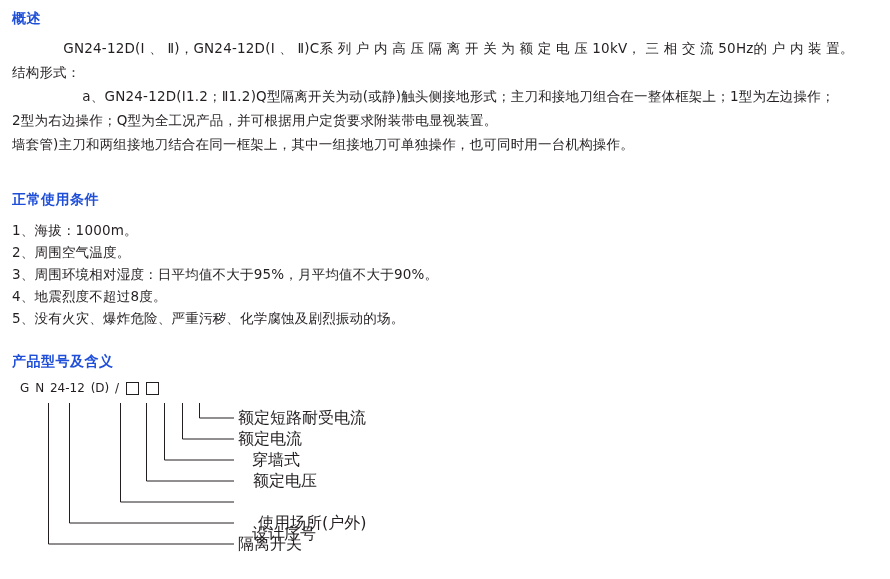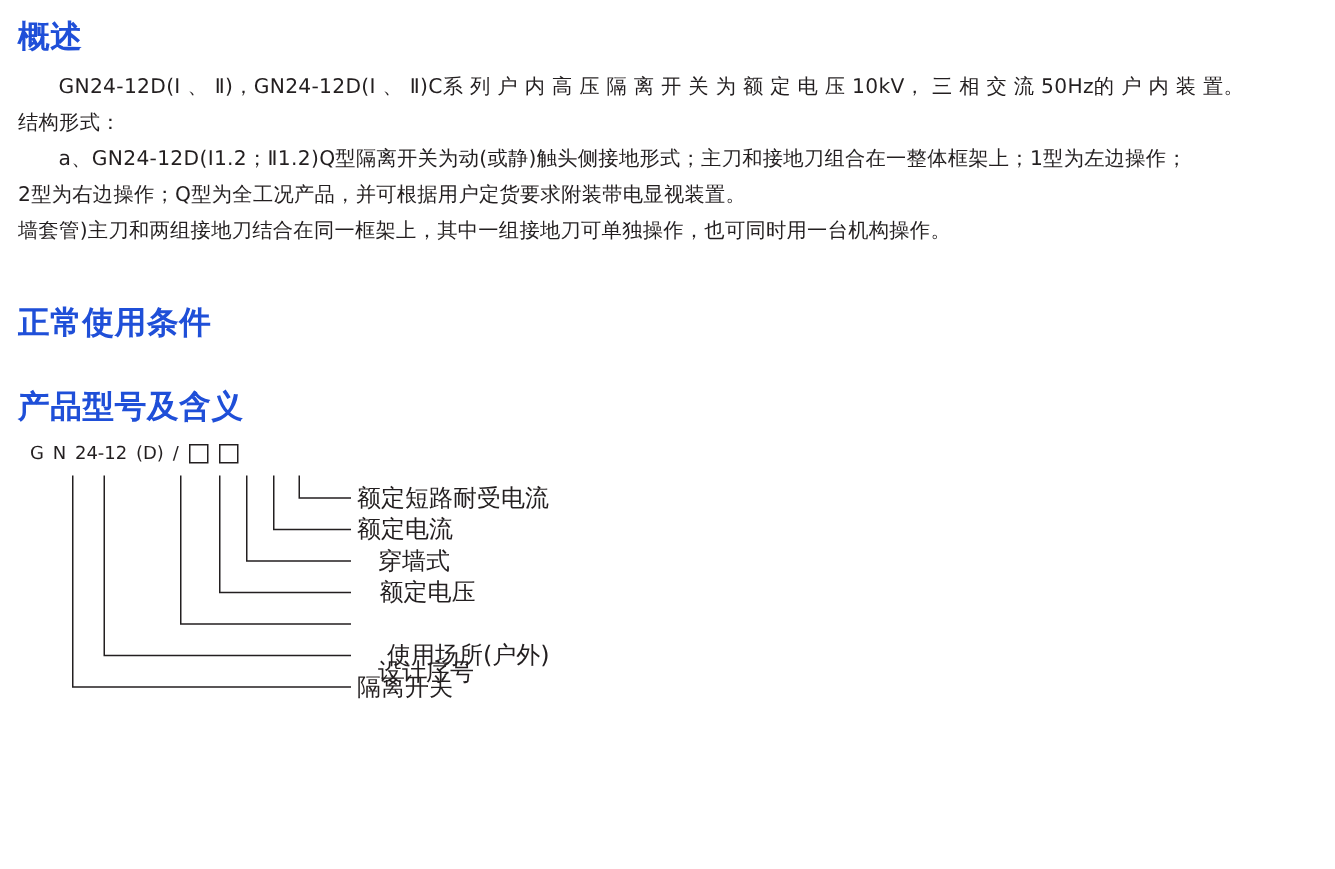--- a/index.html
+++ b/index.html
@@ -17,36 +17,36 @@
     overflow: hidden;
   }
   .page {
     position: relative;
     width: 890px;
     height: 579px;
     padding: 10px 12px 0 12px;
   }
   h2.section-title {
     color: #1f4fd8;
-    font-size: 21px;
+    font-size: 14px;
     font-weight: bold;
     margin: 0 0 10px 0;
     letter-spacing: 0.5px;
   }
   .section {
     margin-bottom: 6px;
   }
   p.para {
     font-size: 13.5px;
     line-height: 21px;
     margin: 0 0 3px 0;
     color: #231f20;
     letter-spacing: 0.2px;
   }
-  p.indent2 { text-indent: 2em; }
+  p.indent2 { text-indent: 2em; text-align: center; }
 
   .spacer-lg { height: 30px; }
   .spacer-md { height: 18px; }
 
   .cond-list p {
     font-size: 13.5px;
     line-height: 22px;
     margin: 0;
     letter-spacing: 0.2px;
   }
@@ -106,20 +106,27 @@
     <p class="para">结构形式：</p>
     <p class="para indent2">a、GN24-12D(Ⅰ1.2；Ⅱ1.2)Q型隔离开关为动(或静)触头侧接地形式；主刀和接地刀组合在一整体框架上；1型为左边操作；</p>
     <p class="para">2型为右边操作；Q型为全工况产品，并可根据用户定货要求附装带电显视装置。</p>
     <p class="para">墙套管)主刀和两组接地刀结合在同一框架上，其中一组接地刀可单独操作，也可同时用一台机构操作。</p>
   </div>
 
   <div class="spacer-lg"></div>
 
   <div class="section">
     <h2 class="section-title">正常使用条件</h2>
+    <div class="cond-list">
+      <p>1、海拔：1000m。</p>
+      <p>2、周围空气温度。</p>
+      <p>3、周围环境相对湿度：日平均值不大于95%，月平均值不大于90%。</p>
+      <p>4、地震烈度不超过8度。</p>
+      <p>5、没有火灾、爆炸危险、严重污秽、化学腐蚀及剧烈振动的场。</p>
+    </div>
   </div>
 
   <div class="spacer-md"></div>
 
   <div class="section">
     <h2 class="section-title">产品型号及含义</h2>
 
     <div class="model-wrap">
 
       <div class="code-row">

